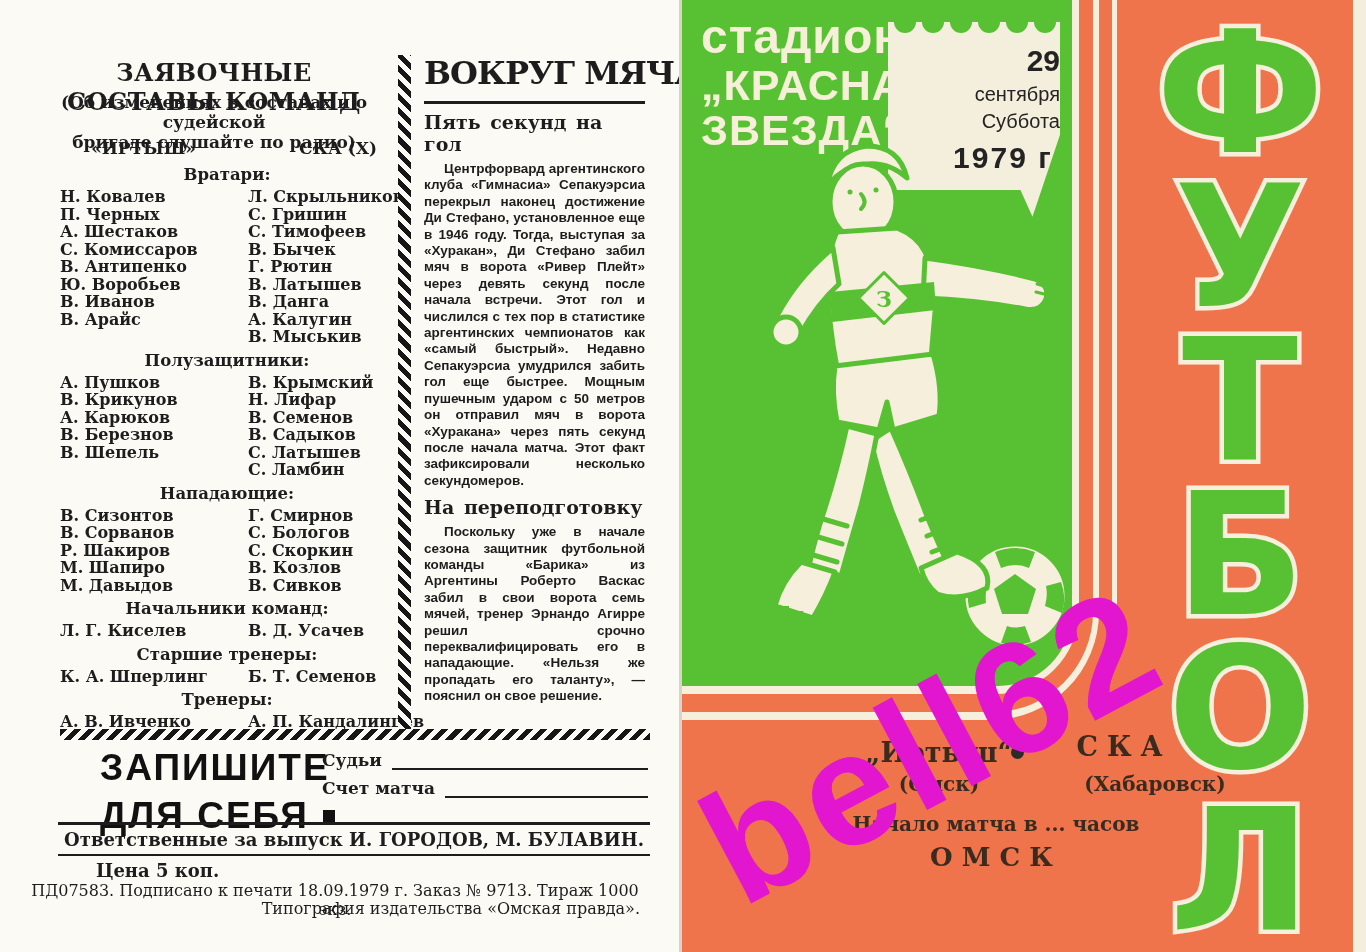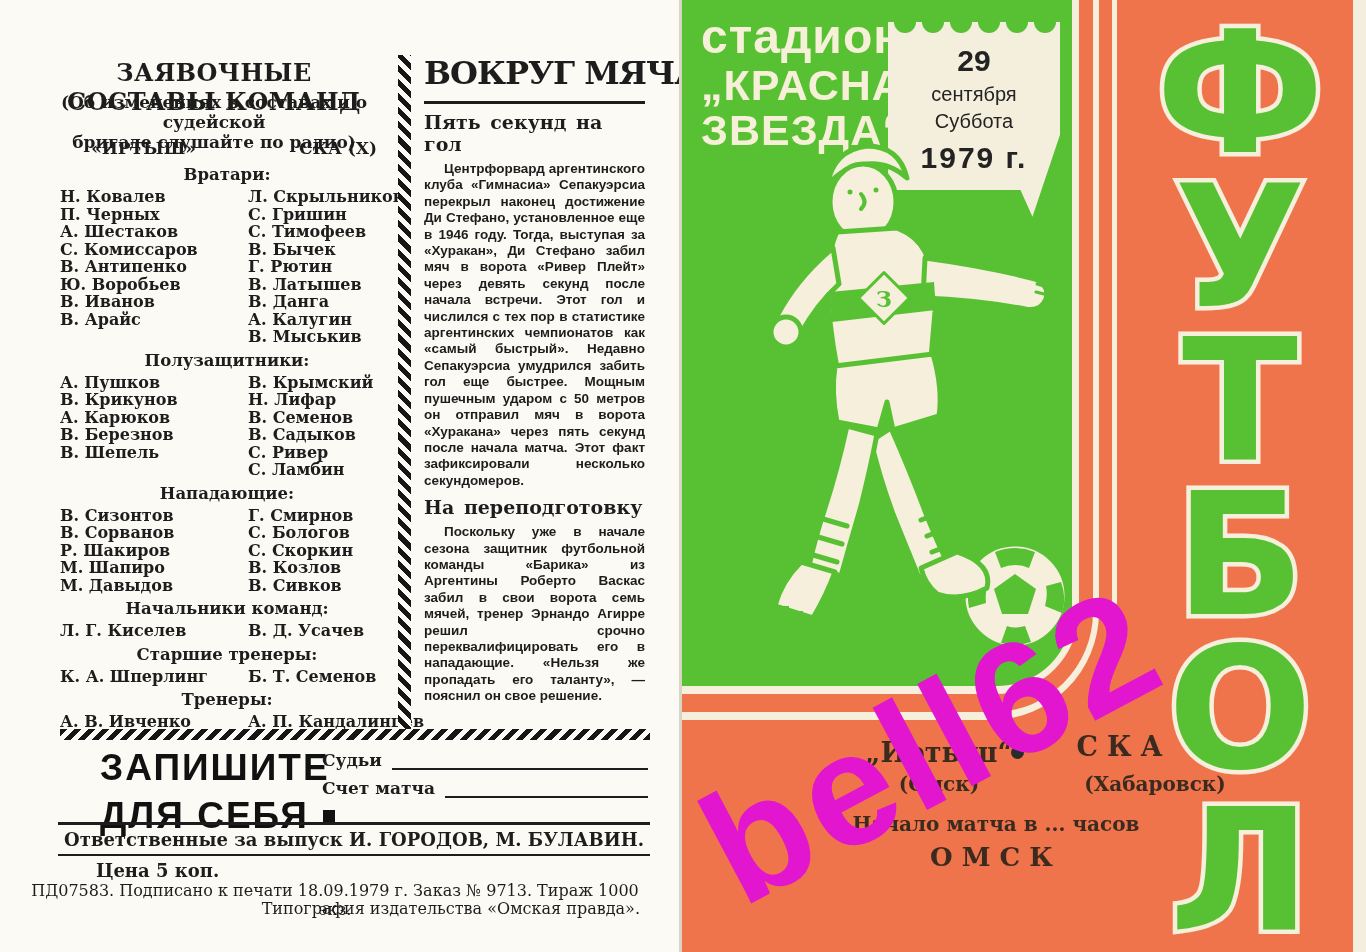--- a/index.html
+++ b/index.html
@@ -56,21 +56,21 @@
   .ring-b{position:absolute;left:0;top:0;right:6px;bottom:8px;background:#ef744c;border-bottom-right-radius:100px;}
   .ring-c{position:absolute;left:0;top:0;right:14px;bottom:18px;background:#f5efdb;border-bottom-right-radius:84px;}
   .green-panel{position:absolute;left:0;top:0;right:7px;bottom:8px;background:#58c133;
     border-bottom-right-radius:74px;overflow:hidden;}
   .stadium{position:absolute;left:20px;top:12px;color:#f6f0d8;
     font-family:"Liberation Sans",sans-serif;font-weight:700;line-height:1.06;letter-spacing:1px;}
   .stadium .s1{font-size:48px;}
   .stadium .s2,.stadium .s3{font-size:43px;}
   .ticket{position:absolute;left:207px;top:22px;width:172px;height:205px;background:#f4eedc;
     clip-path:polygon(0 0,100% 0,100% 55%,84% 95%,77% 82%,0 82%);
-    text-align:center;color:#232323;font-family:"Liberation Sans",sans-serif;}
+    text-align:right;color:#232323;font-family:"Liberation Sans",sans-serif;}
   .scallop{position:absolute;top:-11px;width:22px;height:22px;border-radius:50%;background:#58c133;}
   .t-day{font-size:30px;font-weight:700;padding-top:22px;}
   .t-month{font-size:20px;margin-top:5px;}
   .t-week{font-size:20px;margin-top:4px;}
   .t-year{font-size:30px;font-weight:700;margin-top:8px;letter-spacing:2px;}
   .player-svg{position:absolute;left:4px;top:116px;width:396px;height:570px;}
   .pinstripe{position:absolute;left:431px;top:0;width:5px;height:648px;background:#f5efdb;}
   .letters-svg{position:absolute;left:447px;top:0;width:225px;height:952px;}
   .page-edge{position:absolute;right:0;top:0;width:13px;height:952px;background:#f3eedd;}
   .m-home{position:absolute;left:168px;top:731px;width:180px;text-align:center;
@@ -143,21 +143,21 @@
             <div class="name">В. Крикунов</div>
             <div class="name">А. Карюков</div>
             <div class="name">В. Березнов</div>
             <div class="name">В. Шепель</div>
           </div>
           <div class="col2">
             <div class="name">В. Крымский</div>
             <div class="name">Н. Лифар</div>
             <div class="name">В. Семенов</div>
             <div class="name">В. Садыков</div>
-            <div class="name">С. Ривер</div>
+            <div class="name">С. Латышев</div>
             <div class="name">С. Ламбин</div>
           </div>
         </div>
         <div class="sec-header">Нападающие:</div>
         <div class="sec-grid">
           <div class="col1">
             <div class="name">В. Сизонтов</div>
             <div class="name">В. Сорванов</div>
             <div class="name">Р. Шакиров</div>
             <div class="name">М. Шапиро</div>

